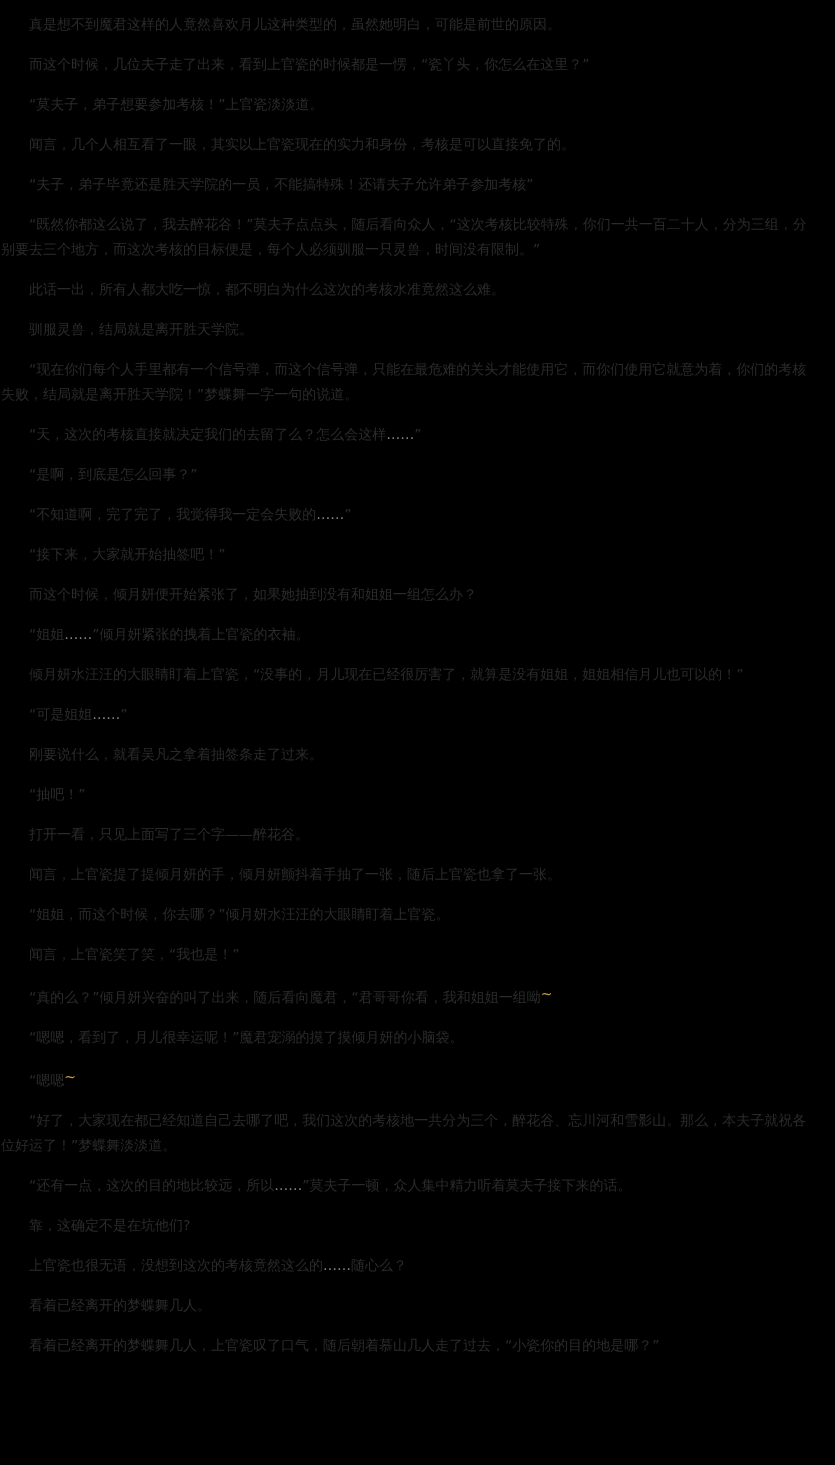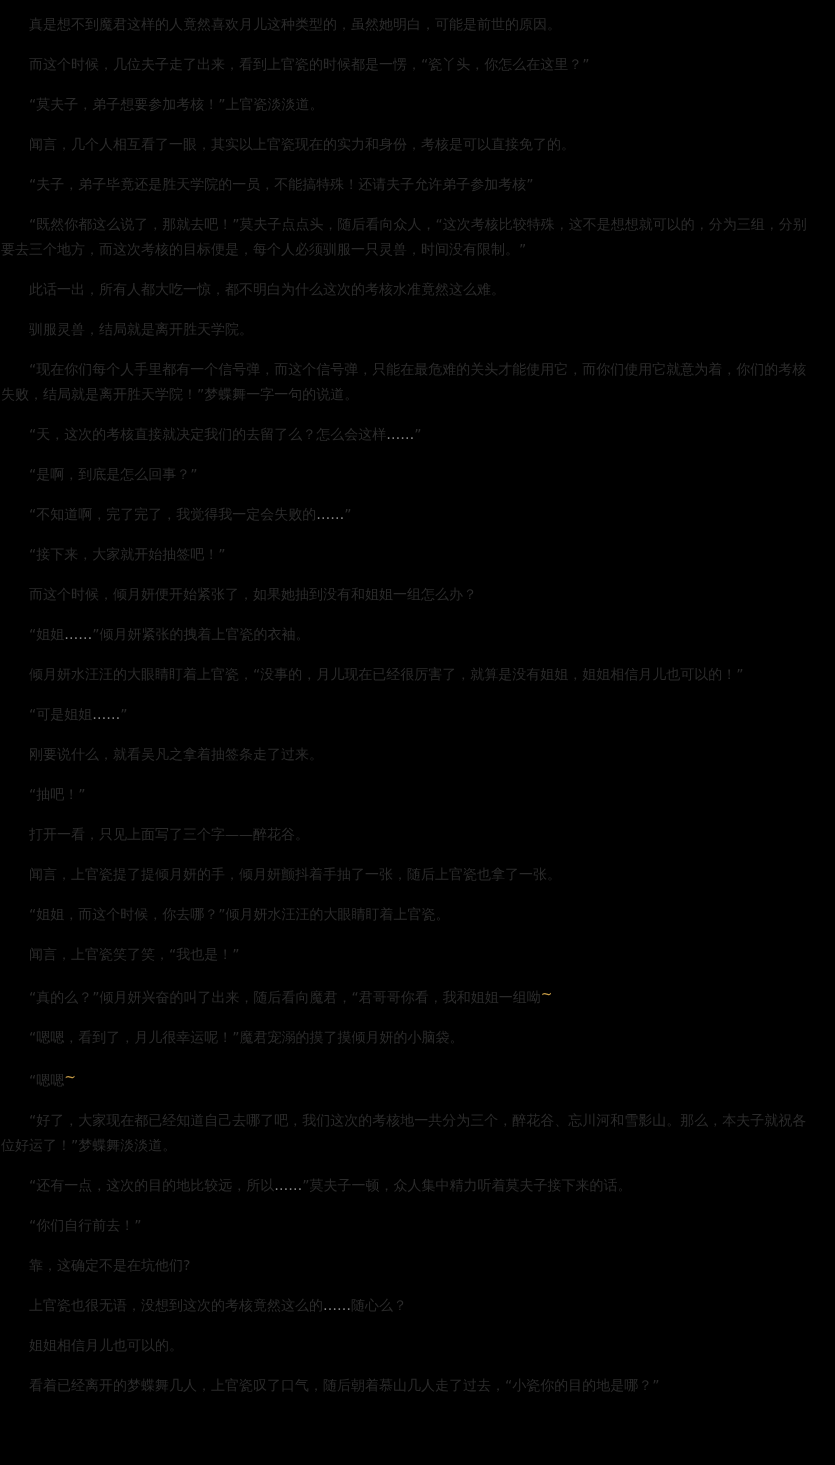--- a/index.html
+++ b/index.html
@@ -37,21 +37,21 @@
 </head>
 <body>
 
 <div class="reader-page">
   <div class="novel-text" id="novel-text">
       <p class="para">真是想不到魔君这样的人竟然喜欢月儿这种类型的，虽然她明白，可能是前世的原因。</p>
       <p class="para">而这个时候，几位夫子走了出来，看到上官瓷的时候都是一愣，“瓷丫头，你怎么在这里？”</p>
       <p class="para">“莫夫子，弟子想要参加考核！”上官瓷淡淡道。</p>
       <p class="para">闻言，几个人相互看了一眼，其实以上官瓷现在的实力和身份，考核是可以直接免了的。</p>
       <p class="para">“夫子，弟子毕竟还是胜天学院的一员，不能搞特殊！还请夫子允许弟子参加考核”</p>
-      <p class="para">“既然你都这么说了，那就去吧！”莫夫子点点头，随后看向众人，“这次考核比较特殊，这不是想想就可以的，分为三组，分别要去三个地方，而这次考核的目标便是，每个人必须驯服一只灵兽，时间没有限制。”</p>
+      <p class="para">“既然你都这么说了，我去醉花谷！”莫夫子点点头，随后看向众人，“这次考核比较特殊，你们一共一百二十人，分为三组，分别要去三个地方，而这次考核的目标便是，每个人必须驯服一只灵兽，时间没有限制。”</p>
       <p class="para">此话一出，所有人都大吃一惊，都不明白为什么这次的考核水准竟然这么难。</p>
       <p class="para">驯服灵兽，结局就是离开胜天学院。</p>
       <p class="para">“现在你们每个人手里都有一个信号弹，而这个信号弹，只能在最危难的关头才能使用它，而你们使用它就意为着，你们的考核失败，结局就是离开胜天学院！”梦蝶舞一字一句的说道。</p>
       <p class="para">“天，这次的考核直接就决定我们的去留了么？怎么会这样<span class="dots">……</span>”</p>
       <p class="para">“是啊，到底是怎么回事？”</p>
       <p class="para">“不知道啊，完了完了，我觉得我一定会失败的<span class="dots">……</span>”</p>
       <p class="para">“接下来，大家就开始抽签吧！”</p>
       <p class="para">而这个时候，倾月妍便开始紧张了，如果她抽到没有和姐姐一组怎么办？</p>
       <p class="para">“姐姐<span class="dots">……</span>”倾月妍紧张的拽着上官瓷的衣袖。</p>
       <p class="para">倾月妍水汪汪的大眼睛盯着上官瓷，“没事的，月儿现在已经很厉害了，就算是没有姐姐，姐姐相信月儿也可以的！”</p>
@@ -60,19 +60,18 @@
       <p class="para">“抽吧！”</p>
       <p class="para">打开一看，只见上面写了三个字——醉花谷。</p>
       <p class="para">闻言，上官瓷提了提倾月妍的手，倾月妍颤抖着手抽了一张，随后上官瓷也拿了一张。</p>
       <p class="para">“姐姐，而这个时候，你去哪？”倾月妍水汪汪的大眼睛盯着上官瓷。</p>
       <p class="para">闻言，上官瓷笑了笑，“我也是！”</p>
       <p class="para">“真的么？”倾月妍兴奋的叫了出来，随后看向魔君，“君哥哥你看，我和姐姐一组呦<span class="accent">~</span></p>
       <p class="para">“嗯嗯，看到了，月儿很幸运呢！”魔君宠溺的摸了摸倾月妍的小脑袋。</p>
       <p class="para">“嗯嗯<span class="accent">~</span></p>
       <p class="para">“好了，大家现在都已经知道自己去哪了吧，我们这次的考核地一共分为三个，醉花谷、忘川河和雪影山。那么，本夫子就祝各位好运了！”梦蝶舞淡淡道。</p>
       <p class="para">“还有一点，这次的目的地比较远，所以<span class="dots">……</span>”莫夫子一顿，众人集中精力听着莫夫子接下来的话。</p>
-      <p class="para">“你们自行前去！”</p>
       <p class="para">靠，这确定不是在坑他们?</p>
       <p class="para">上官瓷也很无语，没想到这次的考核竟然这么的<span class="dots">……</span>随心么？</p>
-      <p class="para">姐姐相信月儿也可以的。</p>
+      <p class="para">看着已经离开的梦蝶舞几人。</p>
       <p class="para">看着已经离开的梦蝶舞几人，上官瓷叹了口气，随后朝着慕山几人走了过去，“小瓷你的目的地是哪？”</p>
     </div>
 </div>
 
 </body></html>

